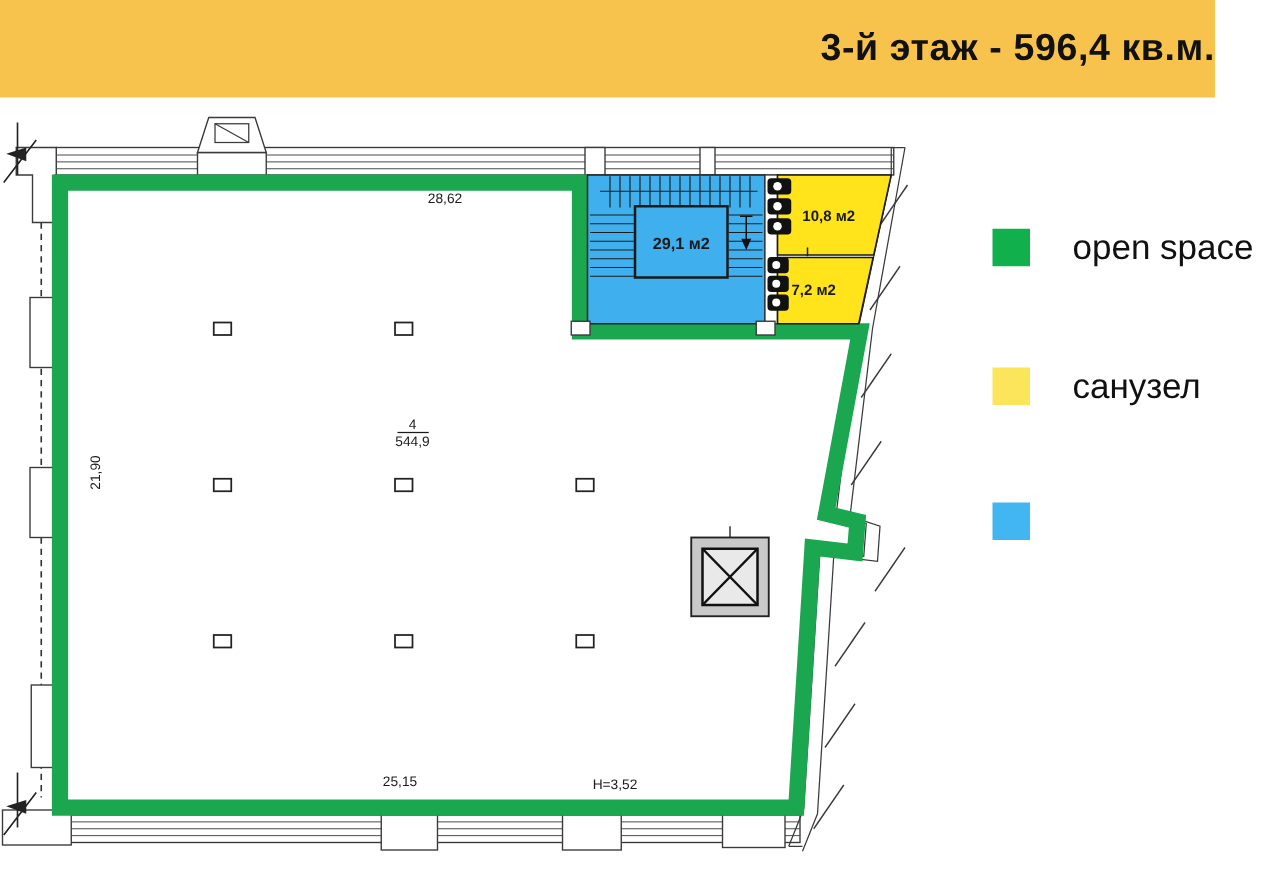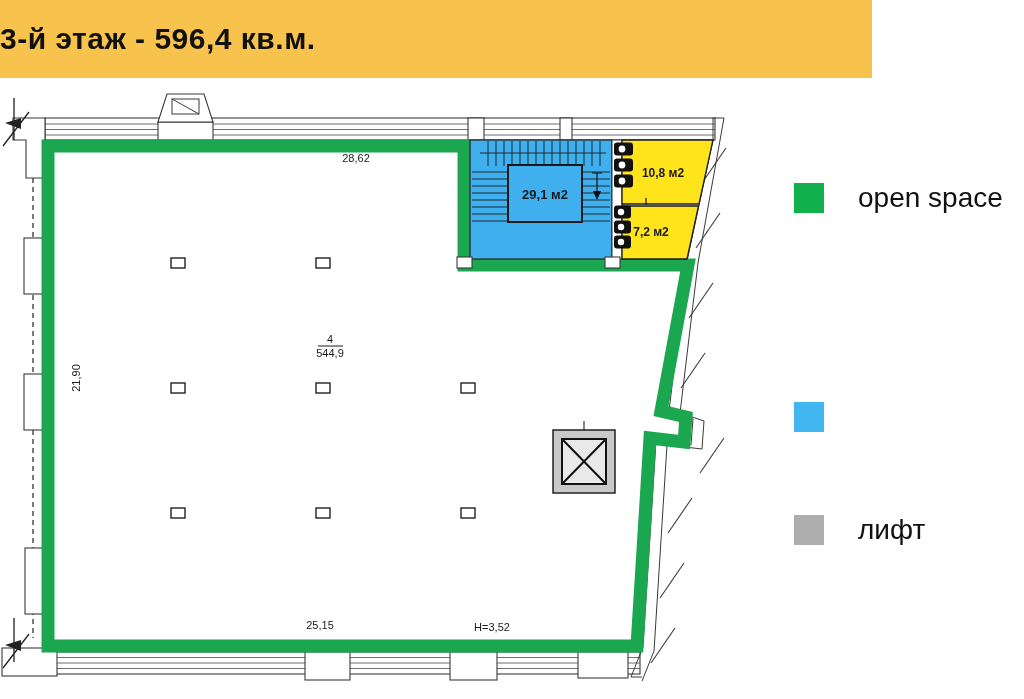--- a/index.html
+++ b/index.html
@@ -1,22 +1,22 @@
 <!DOCTYPE html>
 <html><head>
 <meta charset="utf-8">
 <style>
   html,body{margin:0;padding:0;}
   body{
     width:1024px;height:699px;position:relative;background:#ffffff;
     font-family:"Liberation Sans",sans-serif;overflow:hidden;
   }
   .banner{
-    position:absolute;left:0;top:0;width:872px;height:78px;
-    display:flex;align-items:center;justify-content:flex-start;
+    position:absolute;left:0;top:0;width:972px;height:78px;
+    display:flex;align-items:center;justify-content:flex-end;
   }
   .banner h1{
     margin:0;font-size:30px;font-weight:bold;color:#111;letter-spacing:.5px;
   }
   .plan-wrap{position:absolute;left:0;top:78px;width:760px;height:621px;}
   .legend{position:absolute;left:780px;top:78px;width:244px;height:560px;}
   .legend-row{position:absolute;left:0;display:flex;align-items:center;}
   .legend-row .swatch{width:30px;height:30px;margin-left:14px;flex:0 0 auto;}
   .legend-row .lbl{margin-left:34px;font-size:28px;color:#111;white-space:nowrap;text-align:right;}
   .row-0{top:104px}.row-1{top:215px}.row-2{top:324px}.row-3{top:436px}
@@ -169,20 +169,20 @@
     </g>
   </g>
 </svg>
 </div>
 
 <div class="legend">
   <div class="legend-row row-0">
     <div class="swatch" style="background:#10B04D"></div>
     <div class="lbl">open space</div>
   </div>
+  <div class="legend-row row-1">
+    <div class="swatch" style="background:#FBE55A"></div>
+    <div class="lbl">санузел</div>
+  </div>
   <div class="legend-row row-2">
     <div class="swatch" style="background:#41B6F1"></div>
-  </div>
-  <div class="legend-row row-3">
-    <div class="swatch" style="background:#ADADAD"></div>
-    <div class="lbl">лифт</div>
   </div>
 </div>
 
 </body></html>

